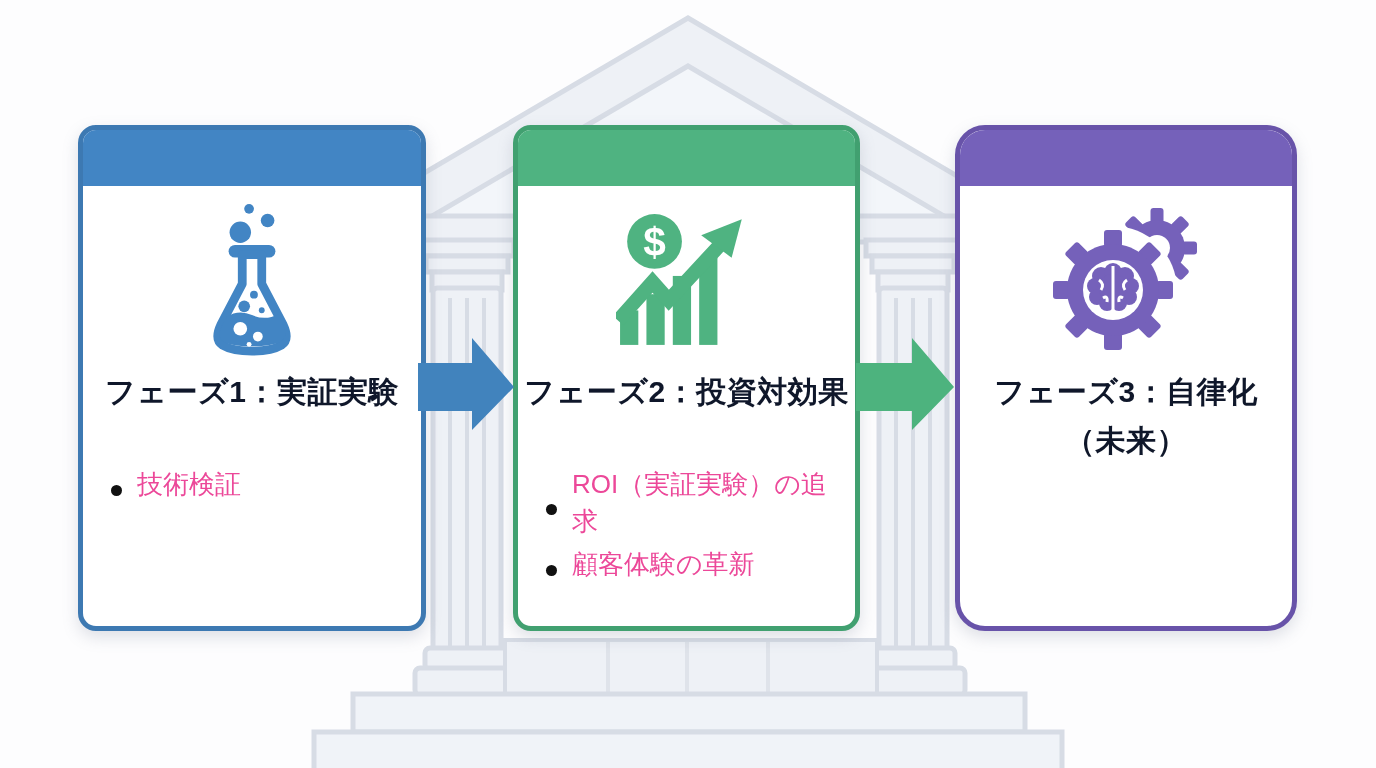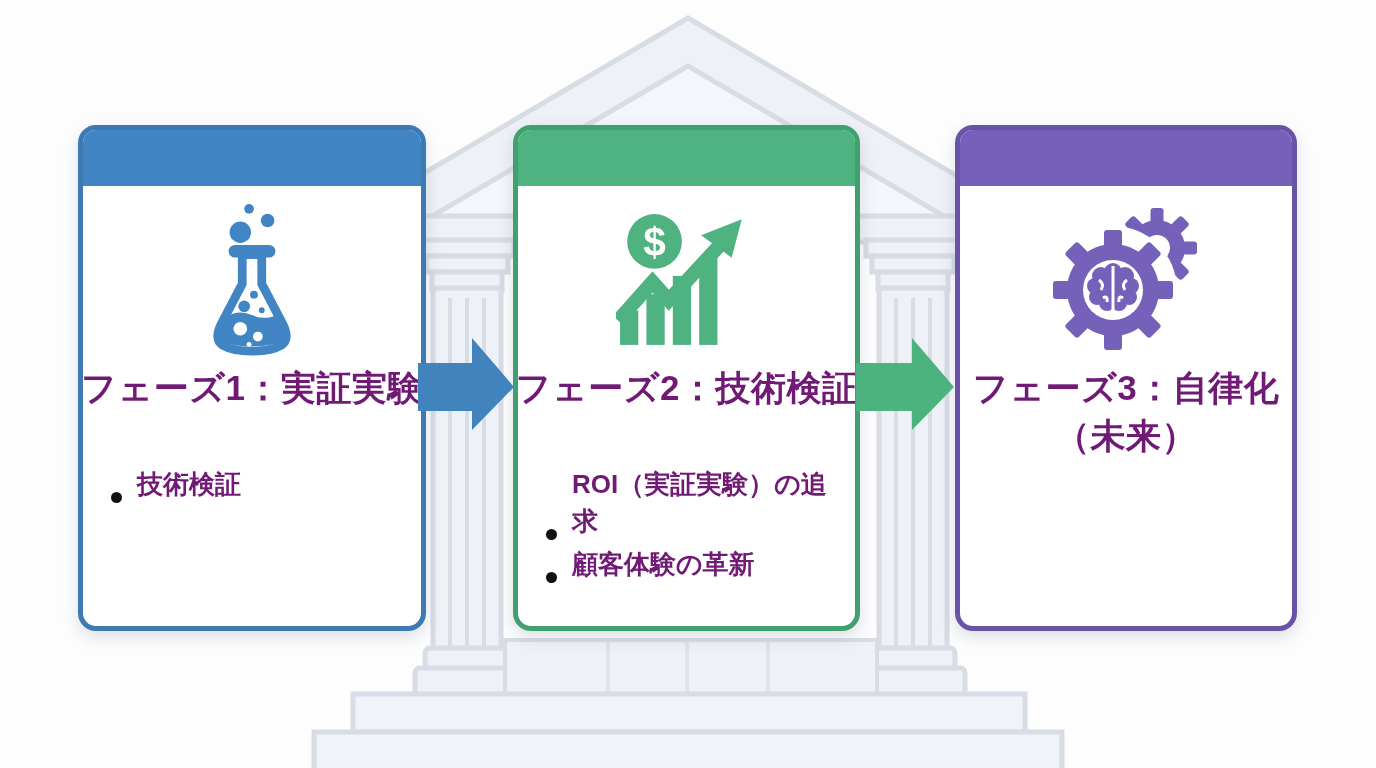--- a/index.html
+++ b/index.html
@@ -13,42 +13,42 @@
   }
   .phase-card {
     position:absolute; top:125px; z-index:2;
     border:5px solid var(--border); border-radius:18px;
     background:#ffffff; overflow:hidden;
     box-shadow:0 6px 16px rgba(110,120,140,0.22);
     box-sizing:border-box;
   }
   .card-1 { left:78px;  width:348px; height:506px; }
   .card-2 { left:513px; width:347px; height:506px; }
-  .card-3 { left:955px; width:342px; height:506px; }
+  .card-3 { left:955px; width:342px; height:506px;border-radius:30px; }
   .card-header { height:56px; background:var(--accent); }
   .card-body {
     display:flex; flex-direction:column; align-items:center;
     padding:10px 16px 0 16px;
   }
   .icon-wrap {
     height:168px; display:flex; align-items:center; justify-content:center;
     color:var(--accent);
   }
   .title-wrap { height:92px; text-align:center; }
   .phase-title, .phase-subtitle {
-    display:block; font-size:35px; font-weight:bold; color:#701a75;
-    line-height:1.36; letter-spacing:0.5px; white-space:nowrap;
+    display:block; font-size:30px; font-weight:bold; color:#0f172a;
+    line-height:1.36; letter-spacing:0.5px; white-space:nowrap;margin-top:8px;
   }
   .bullets {
     list-style:none; margin:10px 0 0 0; padding:0 4px 0 12px;
     align-self:stretch;
   }
   .bullets li {
-    display:flex; align-items:flex-end;
-    font-size:26px; font-weight:bold; color:#701a75; line-height:1.42;
+    display:flex; align-items:center;
+    font-size:26px; font-weight:normal; color:#ec4899; line-height:1.42;
     margin-bottom:6px;
   }
   .dot { flex:0 0 26px; }
   .dot::before {
     content:""; display:block; width:11px; height:11px; border-radius:50%;
     background:#111; margin-top:13px;
   }
   .bullet-text { flex:1 1 auto; }
   .flow-arrow { position:absolute; top:330px; width:110px; height:110px; z-index:3; }
   .arrow-1 { left:410px; }
@@ -148,21 +148,21 @@
           <rect x="30" y="84" width="18" height="50" fill="currentColor"></rect>
           <rect x="56" y="66" width="18" height="68" fill="currentColor"></rect>
           <rect x="82" y="48" width="18" height="86" fill="currentColor"></rect>
           <polyline points="2,110 36,72 52,90 102,36" fill="none" stroke="currentColor" stroke-width="14" stroke-linejoin="miter"></polyline>
           <polygon points="124,10 114,48 84,26" fill="currentColor"></polygon>
           <circle cx="38" cy="32" r="27" fill="currentColor"></circle>
           <text x="38" y="46" text-anchor="middle" font-size="40" font-weight="bold" fill="#ffffff">$</text>
         </svg>
       </div>
       <div class="title-wrap">
-        <span class="phase-title">フェーズ2：技術検証</span>
+        <span class="phase-title">フェーズ2：投資対効果</span>
       </div>
       <ul class="bullets">
         <li>
           <span class="dot"></span>
           <span class="bullet-text">ROI（実証実験）の追求</span>
         </li>
         <li>
           <span class="dot"></span>
           <span class="bullet-text">顧客体験の革新</span>
         </li>

